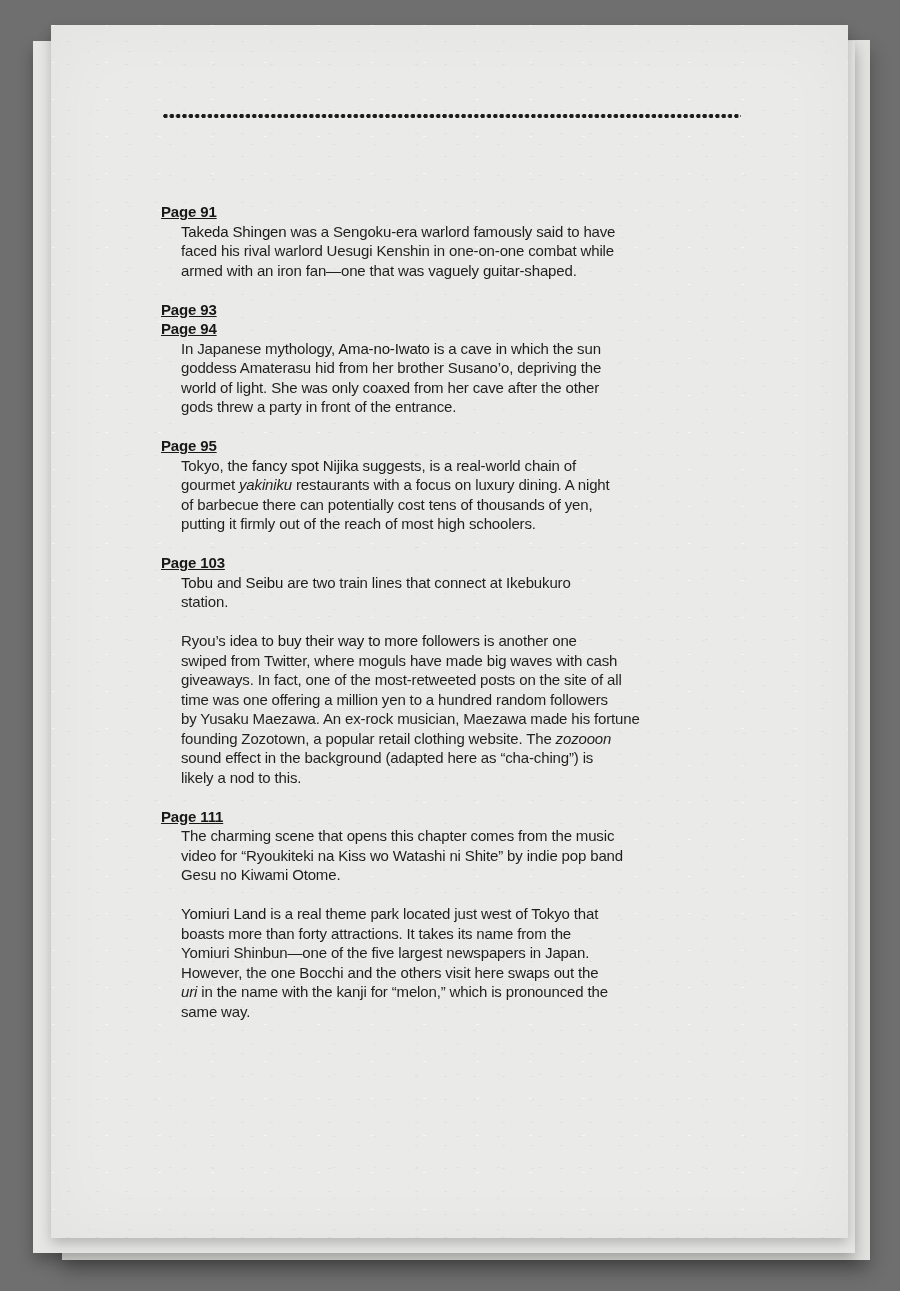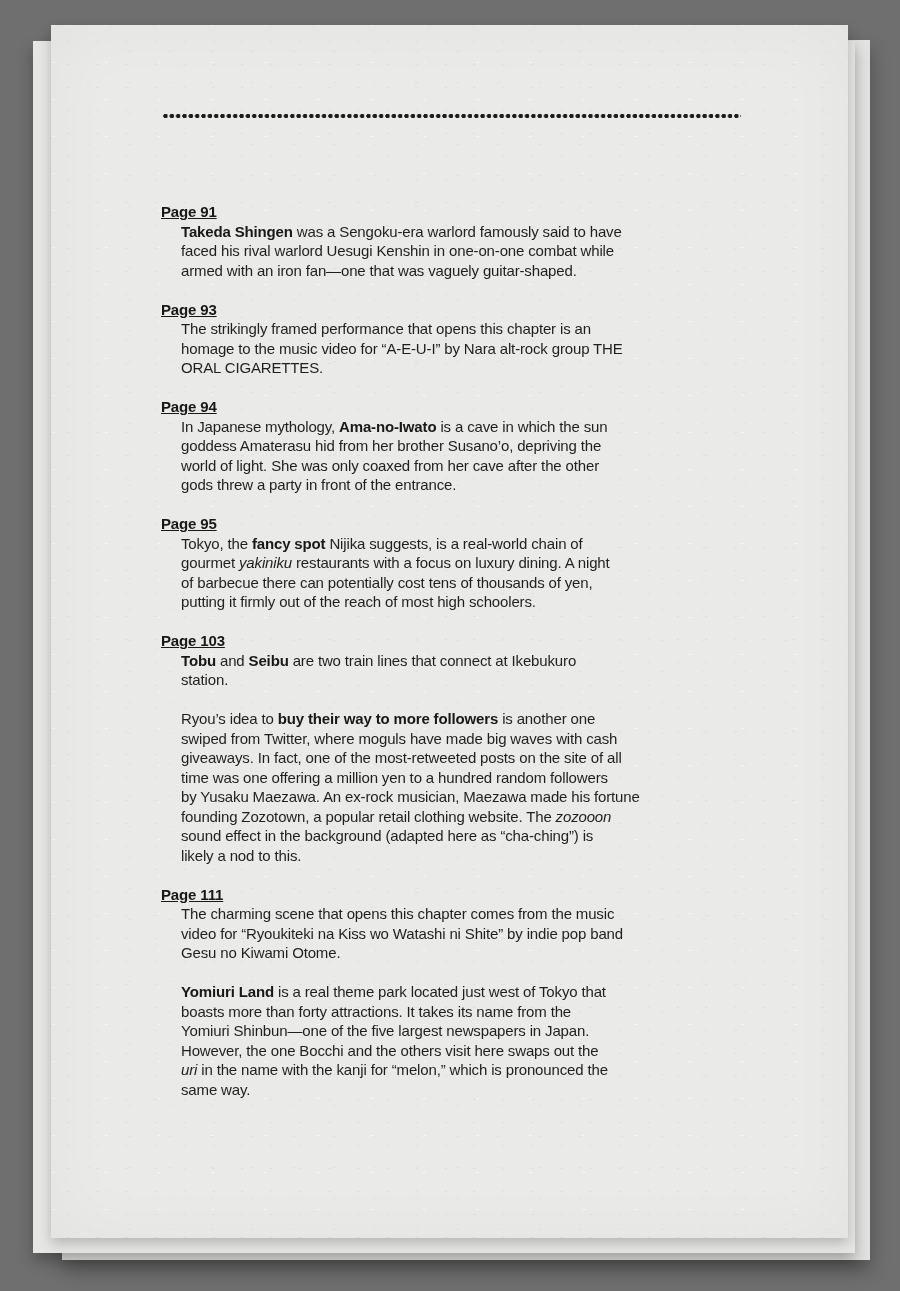--- a/index.html
+++ b/index.html
@@ -59,42 +59,39 @@
     font-size: 15px;
     font-weight: bold;
     color: #181818;
     text-decoration: underline;
   }
   .note-paragraph {
     margin: 0 0 19.5px 0;
     padding-left: 20px;
     white-space: pre-wrap;
   }
-  .note-paragraph strong { font-weight: bold; color: #181818; }
+  .note-paragraph strong { font-weight: normal; color: #181818; }
   .note-paragraph em { font-style: italic; }
 </style>
 </head>
 <body>
 
 <div class="sheet sheet-under-right"></div>
 <div class="sheet sheet-under-left"></div>
 <div class="sheet sheet-main">
   <div class="dotted-separator"></div>
   <div class="content" id="notes-content">
       <section class="note-section">
         <h3 class="page-heading">Page 91</h3>
         <p class="note-paragraph"><strong>Takeda Shingen</strong><span> was a Sengoku-era warlord famously said to have
 faced his rival warlord Uesugi Kenshin in one-on-one combat while
 armed with an iron fan—one that was vaguely guitar-shaped.</span></p>
       </section>
       <section class="note-section">
         <h3 class="page-heading">Page 93</h3>
-        <p class="note-paragraph"><span>The strikingly framed performance that opens this chapter is an
-homage to the music video for “A-E-U-I” by Nara alt-rock group THE
-ORAL CIGARETTES.</span></p>
       </section>
       <section class="note-section">
         <h3 class="page-heading">Page 94</h3>
         <p class="note-paragraph"><span>In Japanese mythology, </span><strong>Ama-no-Iwato</strong><span> is a cave in which the sun
 goddess Amaterasu hid from her brother Susano’o, depriving the
 world of light. She was only coaxed from her cave after the other
 gods threw a party in front of the entrance.</span></p>
       </section>
       <section class="note-section">
         <h3 class="page-heading">Page 95</h3>

